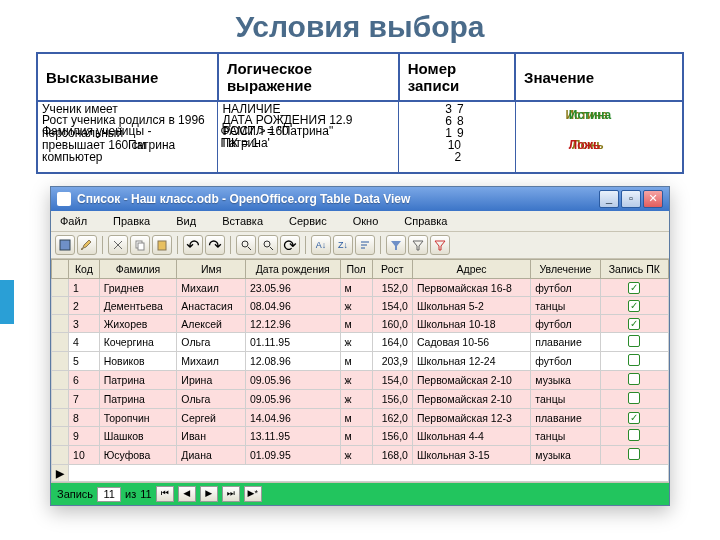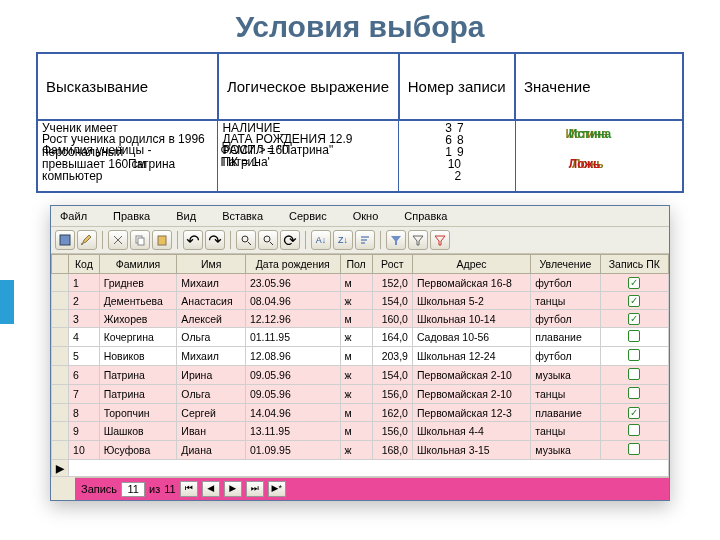--- a/index.html
+++ b/index.html
@@ -1,20 +1,20 @@
 <!DOCTYPE html>
 <html><head>
 <meta charset="utf-8">
 <style>
   * { box-sizing: border-box; margin: 0; padding: 0; }
   body { width: 720px; height: 540px; font-family: Arial, sans-serif; background: #fff; overflow: hidden; }
   .left-accent { position: absolute; left: 0; top: 280px; width: 14px; height: 44px; background: #2a9fd6; }
   .title { text-align: center; color: #4a6b8a; font-size: 30px; font-weight: bold; padding: 10px 0 8px; }
   .ctable { width: 90%; margin: 0 auto 12px; border-collapse: collapse; border: 2px solid #3b5ea8; }
-  .ctable th { background: #fff; border: 2px solid #3b5ea8; padding: 24px 8px; text-align: left; font-size: 15px; font-weight: normal; }
+  .ctable th { background: #fff; border: 2px solid #3b5ea8; padding: 6px 8px; text-align: left; font-size: 15px; font-weight: bold; }
   .ctable td { border: 1px solid #3b5ea8; padding: 2px 6px; font-size: 12px; vertical-align: top; }
   .ctable td.stmt { width: 28%; }
   .ctable td.expr { width: 28%; }
   .ctable td.num  { width: 18%; text-align: center; }
   .ctable td.val  { width: 26%; text-align: center; font-weight: bold; padding-left: 36px; }
   .overlay-cell { position: relative; height: 72px; }
   .layer { position: absolute; left: 4px; white-space: nowrap; font-size: 12px; }
   .true  { color: #2a8a2a; }
   .false { color: #c01818; }
   .mix   { color: #8a7a1a; }
@@ -33,21 +33,21 @@
   .sep { width: 1px; height: 18px; background: #b0ac98; margin: 0 3px; }
   .grid-wrap { background: #fff; }
   .dtable { width: 100%; border-collapse: collapse; font-size: 10.5px; }
   .dtable th { background: #ece9d8; border: 1px solid #b0ac98; padding: 3px 4px; font-weight: normal; text-align: center; }
   .dtable td { border: 1px solid #cfcfcf; padding: 2px 4px; white-space: nowrap; }
   .dtable td.sel { background: #ece9d8; text-align: center; }
   .rowmark { width: 14px; text-align: center; color: #2a5aa0; }
   .hl { background: #fddede; }
   .chk { text-align: center; }
   .chk .box { display: inline-block; width: 12px; height: 12px; border: 1px solid #2a8a2a; border-radius: 2px; background: #fff; color: #2a8a2a; font-size: 10px; line-height: 10px; }
-  .statusbar { display: flex; align-items: center; gap: 4px; padding: 3px 6px; background: #ec4899; border-top: 1px solid #c8c4b4; font-size: 11px; margin-left: 24px; }
+  .statusbar { display: flex; align-items: center; gap: 4px; padding: 3px 6px; background: #22c55e; border-top: 1px solid #c8c4b4; font-size: 11px; }
   .statusbar input { width: 24px; height: 15px; font-size: 11px; text-align: center; border: 1px solid #999; }
   .navbtn { width: 18px; height: 16px; background: linear-gradient(#fff,#e3e0d2); border: 1px solid #999; font-size: 9px; line-height: 12px; text-align: center; }
   .rowcursor td { height: 16px; }
   .rowcursor .cursor { color: #000; font-weight: bold; }
 </style>
 </head>
 <body>
 
 <div class="left-accent"></div>
 
@@ -95,20 +95,29 @@
         <span class="layer mix" style="top:6px;left:30%">Истина</span>
         <span class="layer true" style="top:6px;left:32%">Истина</span>
         <span class="layer mix" style="top:36px;left:34%">Ложь</span>
         <span class="layer false" style="top:36px;left:32%">Ложь</span>
       </td>
     </tr>
   </tbody>
 </table>
 
 <div class="app-window">
+  <div class="titlebar">
+    <span class="ticon"></span>
+    <span class="caption">Список - Наш класс.odb - OpenOffice.org Table Data View</span>
+    <div class="winbtns">
+      <div class="winbtn">_</div>
+      <div class="winbtn">▫</div>
+      <div class="winbtn close">✕</div>
+    </div>
+  </div>
   <div class="menubar">
     <span>Файл</span>
     <span>Правка</span>
     <span>Вид</span>
     <span>Вставка</span>
     <span>Сервис</span>
     <span>Окно</span>
     <span>Справка</span>
   </div>
   <div class="toolbar">
@@ -225,21 +234,21 @@
             <td class="chk"><span class="box">✓</span></td>
           </tr>
           <tr class="hl">
             <td class="sel rowmark"></td>
             <td>3</td>
             <td>Жихорев</td>
             <td>Алексей</td>
             <td>12.12.96</td>
             <td>м</td>
             <td style="text-align:right">160,0</td>
-            <td>Школьная 10-14</td>
+            <td>Школьная 10-18</td>
             <td>футбол</td>
             <td class="chk"><span class="box">✓</span></td>
           </tr>
           <tr>
             <td class="sel rowmark"></td>
             <td>4</td>
             <td>Кочергина</td>
             <td>Ольга</td>
             <td>01.11.95</td>
             <td>ж</td>

